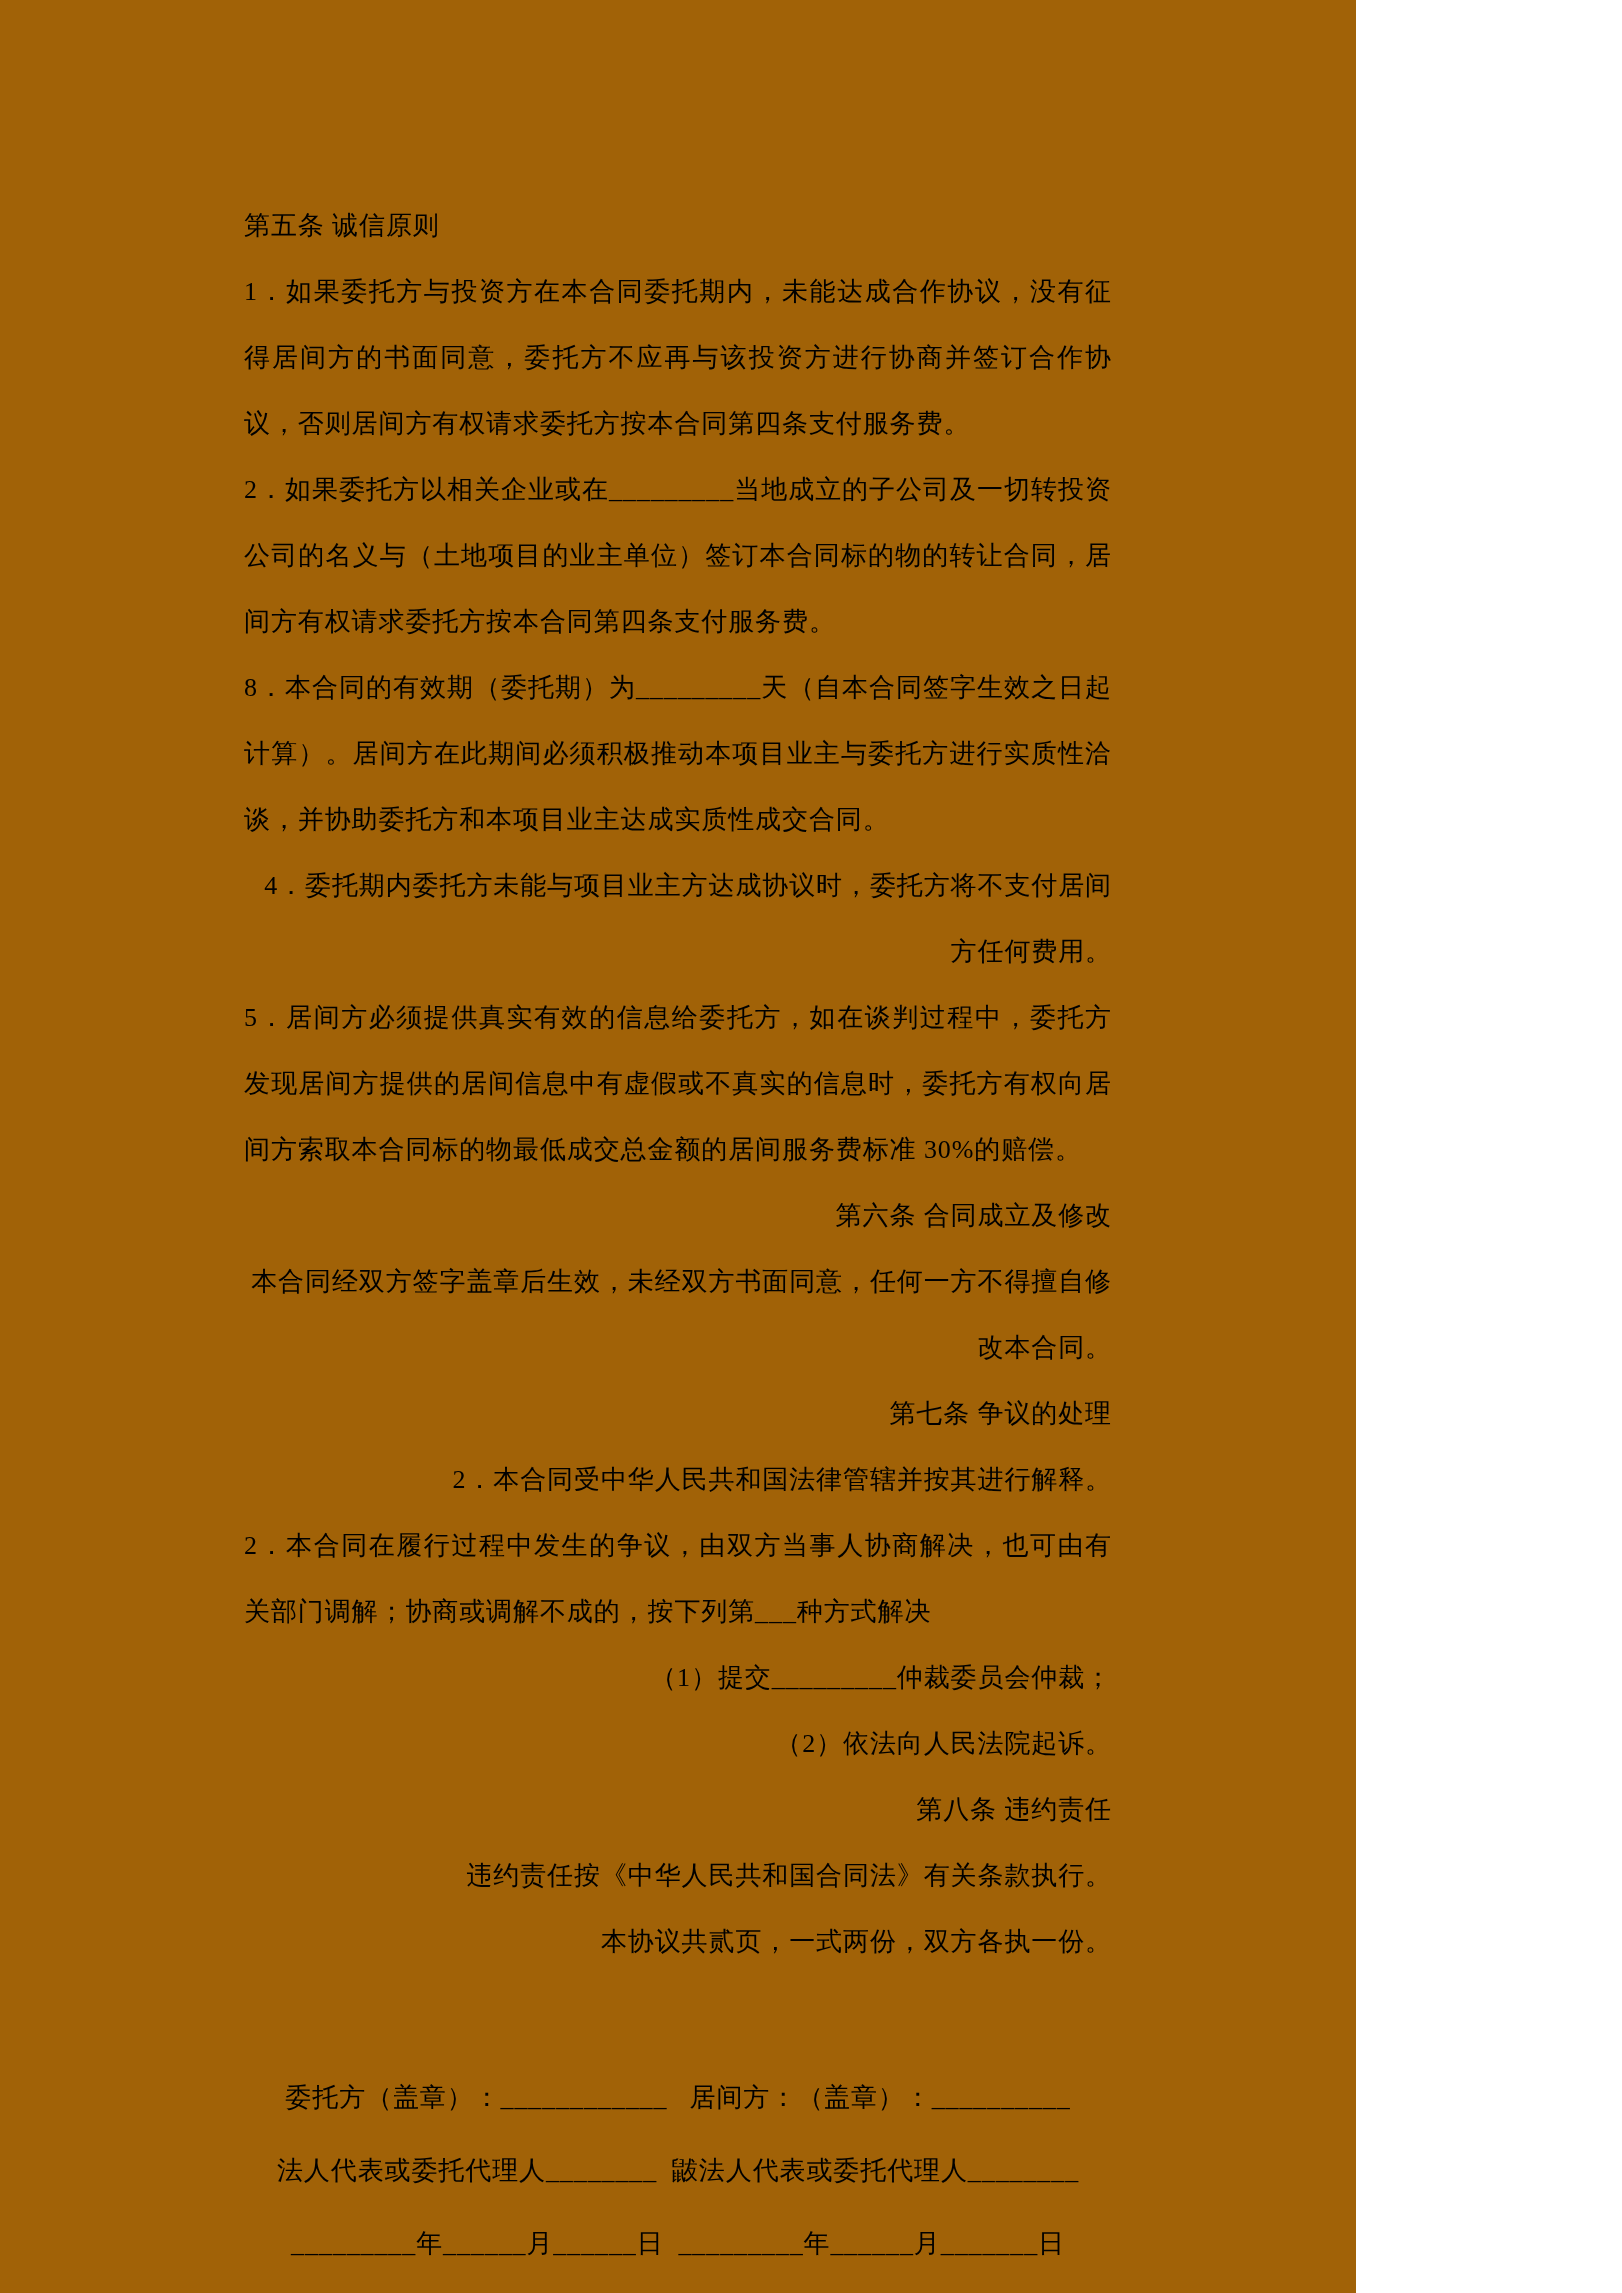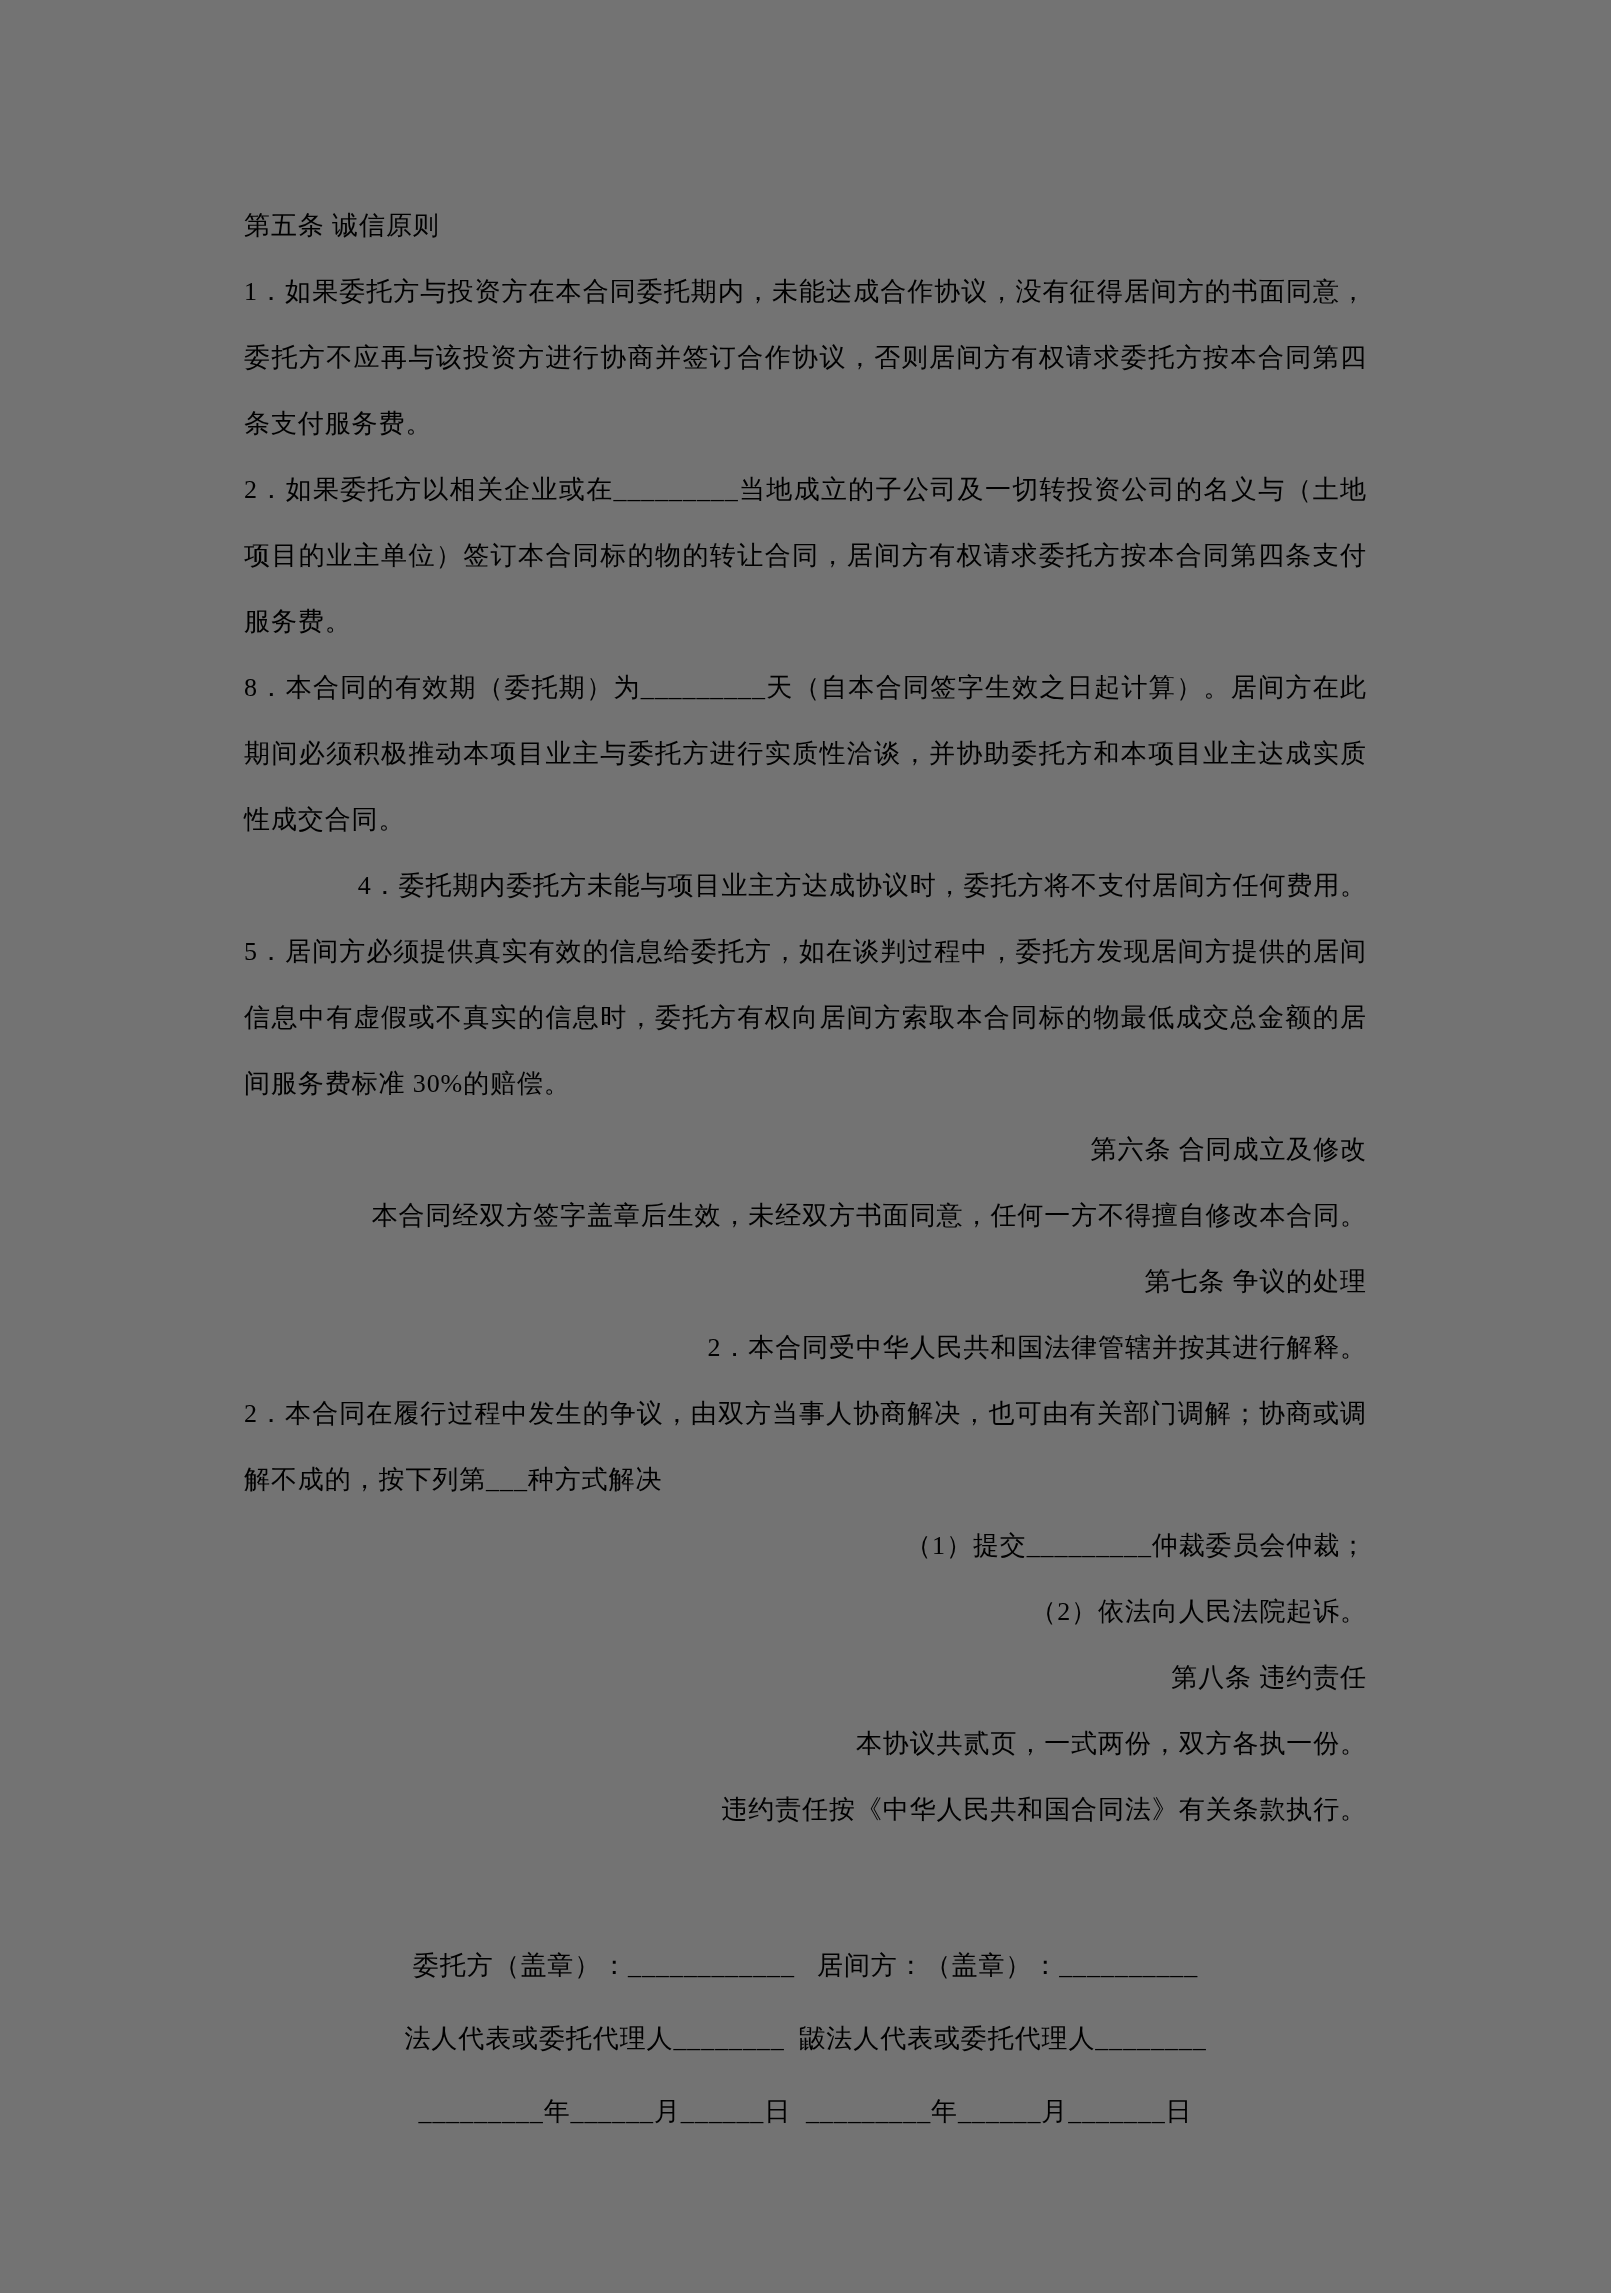--- a/index.html
+++ b/index.html
@@ -8,23 +8,23 @@
     width: 1623px;
     height: 2294px;
     position: relative;
     font-family: "Liberation Serif", "DejaVu Serif", serif;
     color: #000000;
     overflow: hidden;
   }
   .page {
     position: absolute;
     top: 0; left: 0;
-    width: 1611px;
+    width: 1356px;
     height: 2294px;
-    background: #737373;
+    background: #a16207;
     padding: 193px 244px 0 244px;
   }
   .doc p {
     font-size: 26px;
     line-height: 66px;
     text-align: justify;
     text-justify: inter-ideograph;
     letter-spacing: 0.9px;
   }
   .doc p.heading-top {
@@ -60,22 +60,22 @@
     <p class="plain">4．委托期内委托方未能与项目业主方达成协议时，委托方将不支付居间方任何费用。</p>
     <p>5．居间方必须提供真实有效的信息给委托方，如在谈判过程中，委托方发现居间方提供的居间信息中有虚假或不真实的信息时，委托方有权向居间方索取本合同标的物最低成交总金额的居间服务费标准 30%的赔偿。</p>
     <p class="heading-indent">第六条 合同成立及修改</p>
     <p class="plain">本合同经双方签字盖章后生效，未经双方书面同意，任何一方不得擅自修改本合同。</p>
     <p class="heading-indent">第七条 争议的处理</p>
     <p class="plain">2．本合同受中华人民共和国法律管辖并按其进行解释。</p>
     <p>2．本合同在履行过程中发生的争议，由双方当事人协商解决，也可由有关部门调解；协商或调解不成的，按下列第___种方式解决</p>
     <p class="plain">（1）提交_________仲裁委员会仲裁；</p>
     <p class="plain">（2）依法向人民法院起诉。</p>
     <p class="heading-indent">第八条 违约责任</p>
+    <p class="plain">违约责任按《中华人民共和国合同法》有关条款执行。</p>
     <p class="plain">本协议共贰页，一式两份，双方各执一份。</p>
-    <p class="plain">违约责任按《中华人民共和国合同法》有关条款执行。</p>
 
     <div class="sig-block">
       <p>委托方（盖章）：____________   居间方：（盖章）：__________</p>
       <p>法人代表或委托代理人________  鼥法人代表或委托代理人________</p>
       <p>_________年______月______日  _________年______月_______日</p>
     </div>
   </div>
 </div>
 
 

